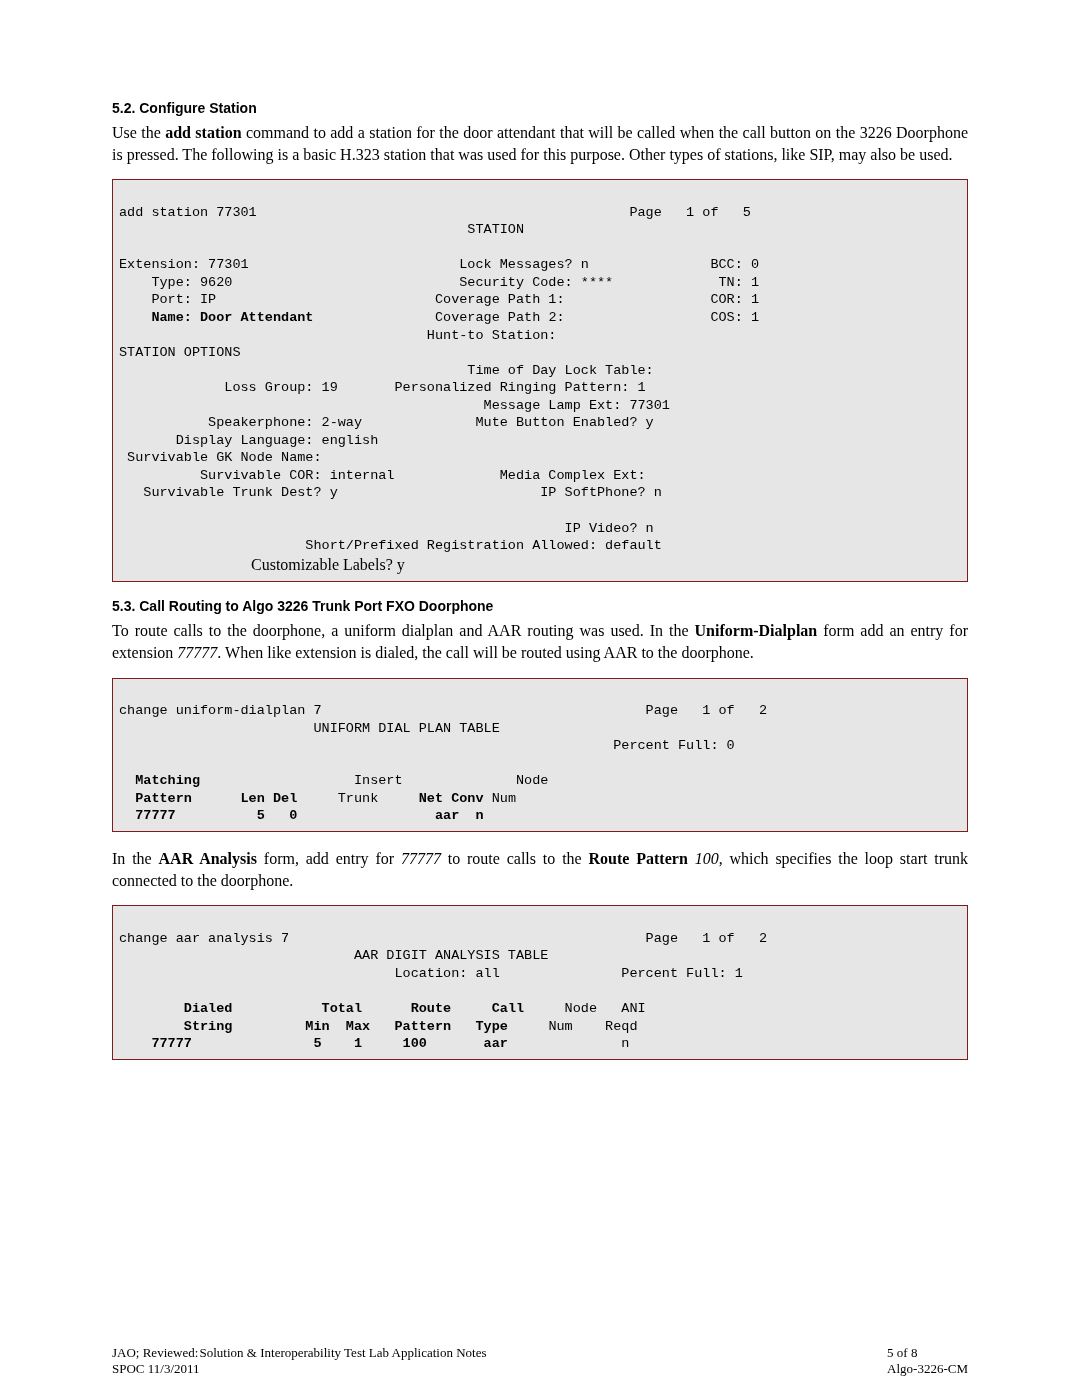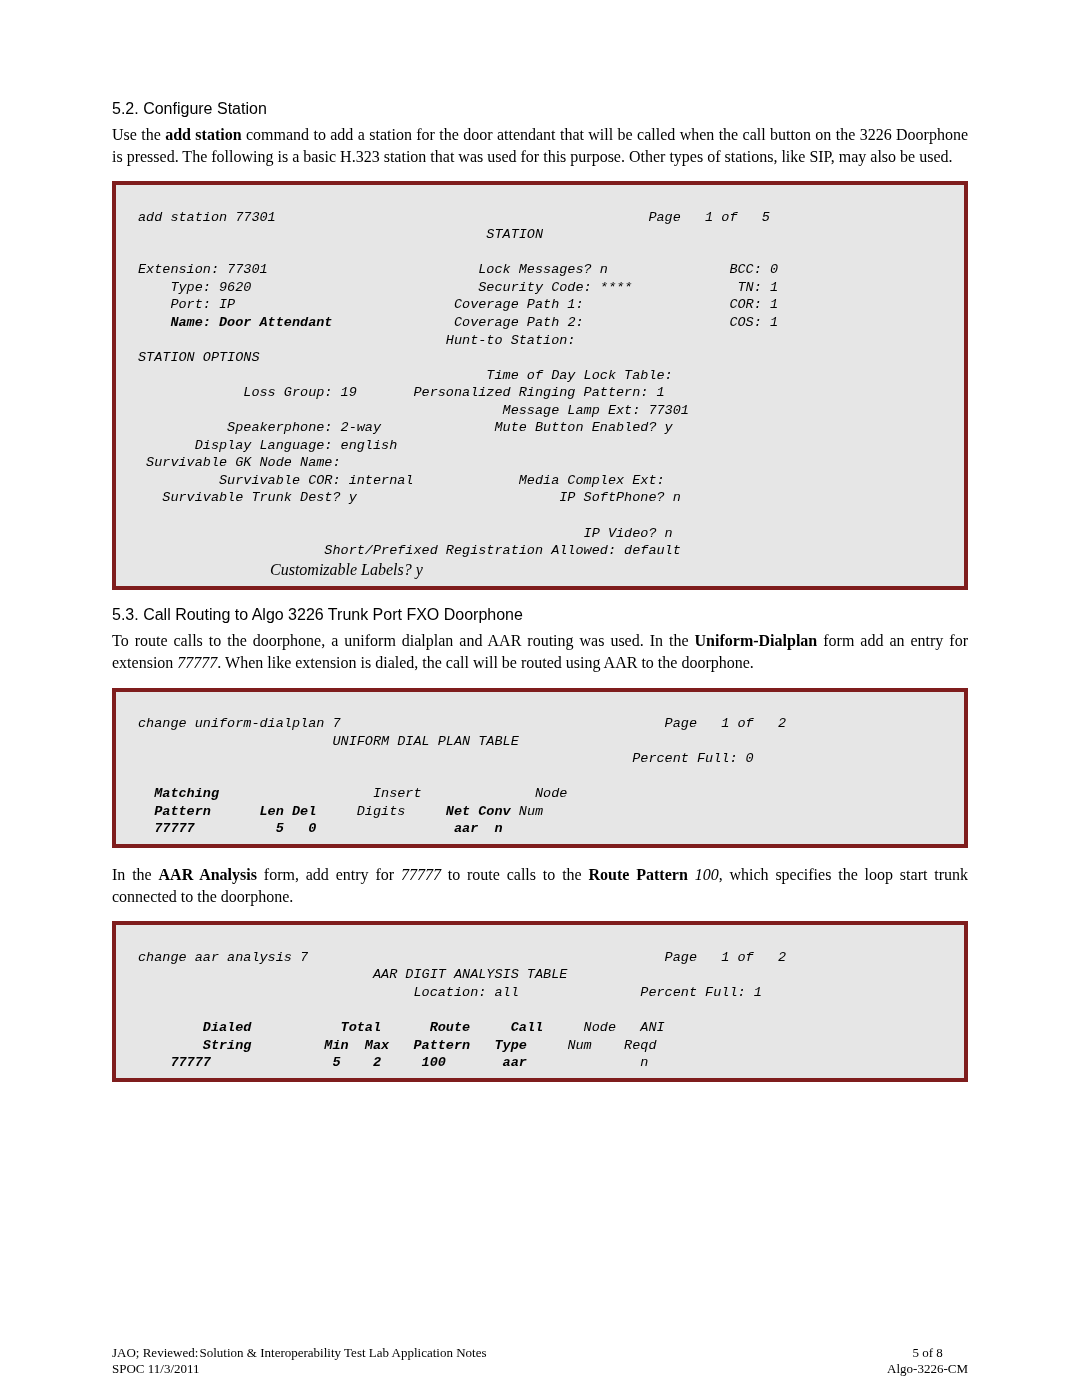--- a/index.html
+++ b/index.html
@@ -8,57 +8,56 @@
       font-size: 16px;
       color: #000;
       background: #fff;
       width: 1080px;
       height: 1397px;
       padding: 100px 112px 40px 112px;
       position: relative;
     }
     h2 {
       font-family: Arial, Helvetica, sans-serif;
-      font-size: 16px;
-      font-weight: normal;
+      font-size: 14px;
+      font-weight: bold;
       margin-bottom: 6px;
     }
     .body-text {
       font-family: "Times New Roman", serif;
       font-size: 16px;
       line-height: 1.35;
       text-align: justify;
       margin-bottom: 14px;
     }
     .code-box {
       background: #e6e6e6;
-      border: 4px solid #7f1d1d;
+      border: 1px solid #7f1d1d;
       font-family: "Courier New", monospace;
       font-size: 13.5px;
       line-height: 1.3;
       white-space: pre;
-      padding: 6px 22px;
+      padding: 6px 6px;
       margin-bottom: 16px;
       overflow: hidden;
-      font-style: italic;
     }
     .footer {
       position: absolute;
       bottom: 20px;
       left: 112px;
       right: 112px;
       font-family: "Times New Roman", serif;
       font-size: 13px;
       border-top: 0;
       display: flex;
       justify-content: space-between;
       align-items: flex-start;
     }
     .footer .center { text-align: left; flex: 1; }
-    .footer .right { text-align: center; }
+    .footer .right { text-align: left; }
     .bold { font-weight: bold; }
     .italic { font-style: italic; }
   </style>
 </head>
 <body>
 
 <h2>
   <span>5.2.</span>
   <span>Configure Station</span>
 </h2>
@@ -98,35 +97,35 @@
 <p class="body-text">
   <span>To route calls to the doorphone, a uniform dialplan and AAR routing was used.  In the </span><span class="bold">Uniform-Dialplan</span><span> form add an entry for extension </span><span class="italic">77777</span><span>.  When like extension is dialed, the call will be routed using AAR to the doorphone.</span>
 </p>
 
 <div class="code-box">
 <span>change uniform-dialplan 7                                        Page   1 of   2</span>
 <span>                        UNIFORM DIAL PLAN TABLE</span>
 <span>                                                             Percent Full: 0</span>
 <span></span>
 <span class="bold">  Matching</span><span>                   Insert              Node</span>
-<span class="bold">  Pattern      Len Del</span><span>     Digits     </span><span class="bold">Net Conv </span><span>Num</span>
+<span class="bold">  Pattern      Len Del</span><span>     Trunk     </span><span class="bold">Net Conv </span><span>Num</span>
 <span class="bold">  77777          5   0</span><span>                 </span><span class="bold">aar  n</span></div>
 
 <p class="body-text">
   <span>In the </span><span class="bold">AAR Analysis</span><span> form, add entry for </span><span class="italic">77777</span><span> to route calls to the </span><span class="bold">Route Pattern</span><span> </span><span class="italic">100</span><span>, which specifies the loop start trunk connected to the doorphone.</span>
 </p>
 
 <div class="code-box">
 <span>change aar analysis 7                                            Page   1 of   2</span>
 <span>                             AAR DIGIT ANALYSIS TABLE</span>
 <span>                                  Location: all               Percent Full: 1</span>
 <span></span>
 <span class="bold">        Dialed</span><span class="bold">           Total</span><span class="bold">      Route</span><span class="bold">     Call</span><span>     Node   ANI</span>
 <span class="bold">        String</span><span class="bold">         Min  Max</span><span class="bold">   Pattern</span><span class="bold">   Type</span><span>     Num    Reqd</span>
-<span class="bold">    77777</span><span class="bold">               5    2</span><span class="bold">     100</span><span class="bold">       aar</span><span>              n</span></div>
+<span class="bold">    77777</span><span class="bold">               5    1</span><span class="bold">     100</span><span class="bold">       aar</span><span>              n</span></div>
 
 <div class="footer">
   <div>
     <div>JAO; Reviewed:</div>
     <div>SPOC 11/3/2011</div>
   </div>
   <div class="center">
     <div>Solution &amp; Interoperability Test Lab Application Notes</div>
   </div>
   <div class="right">

